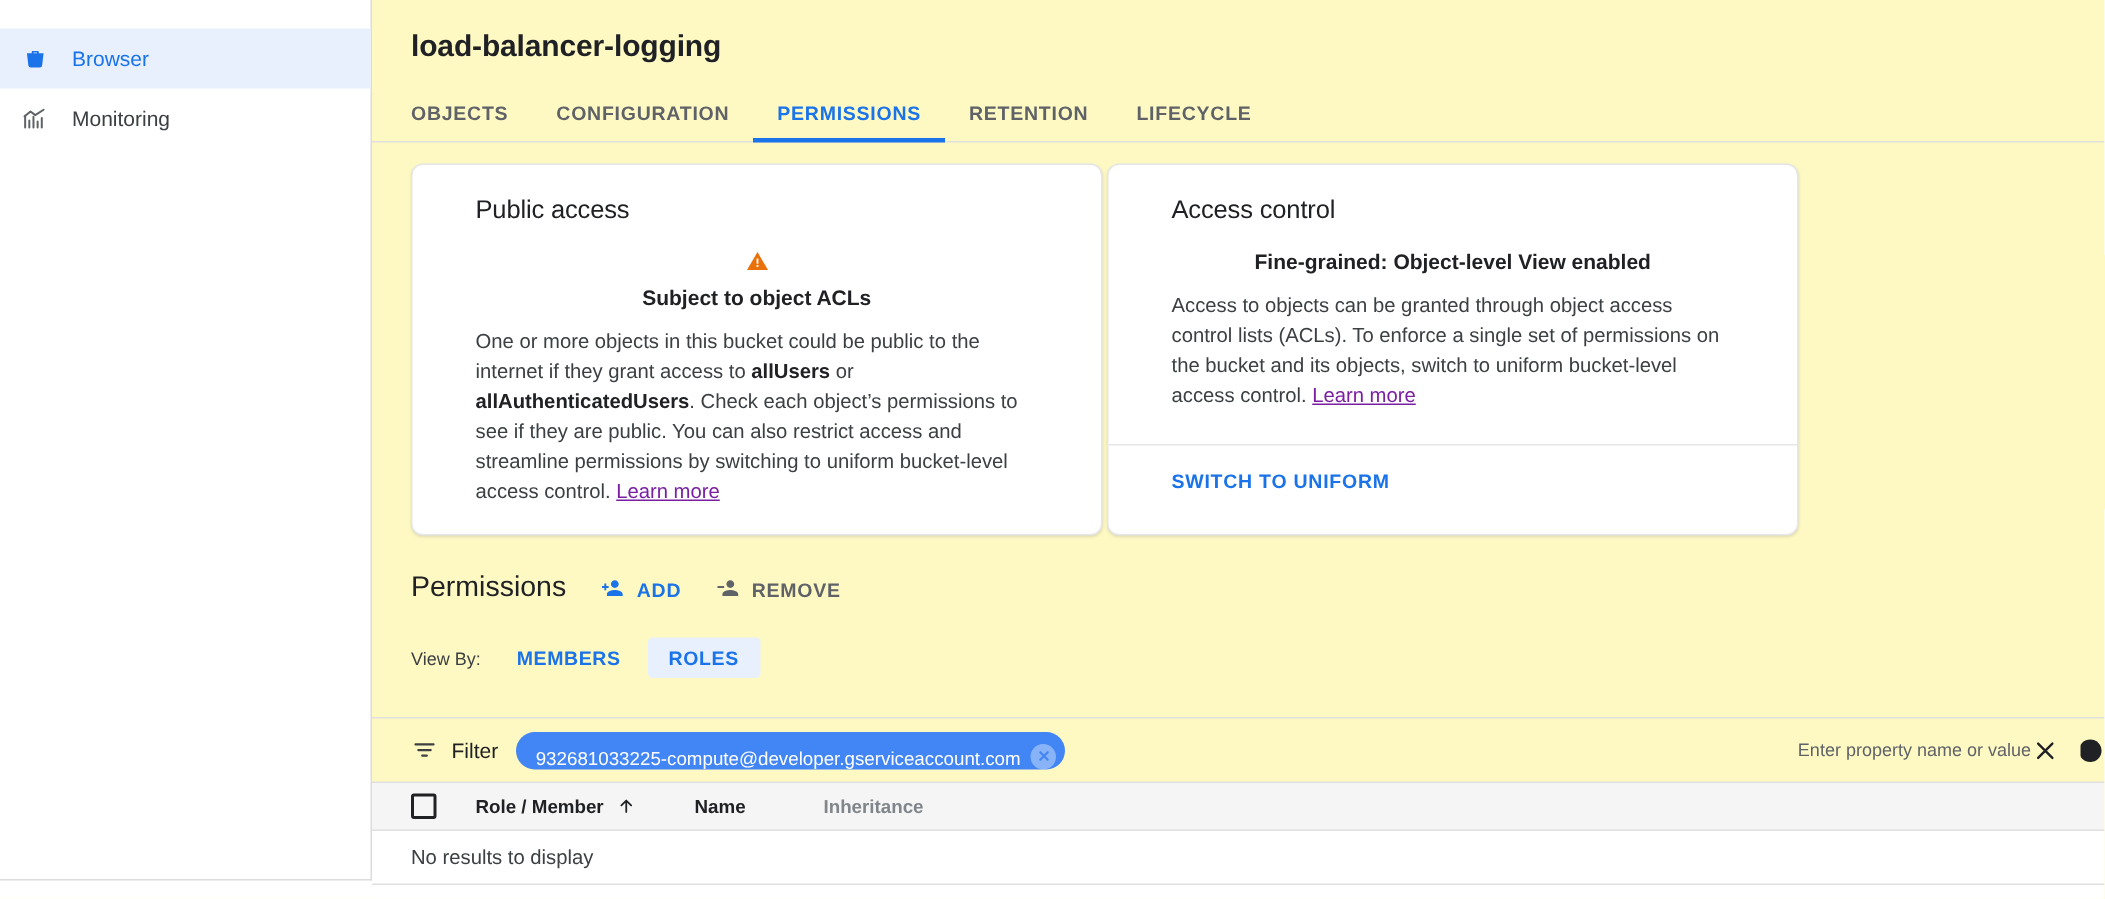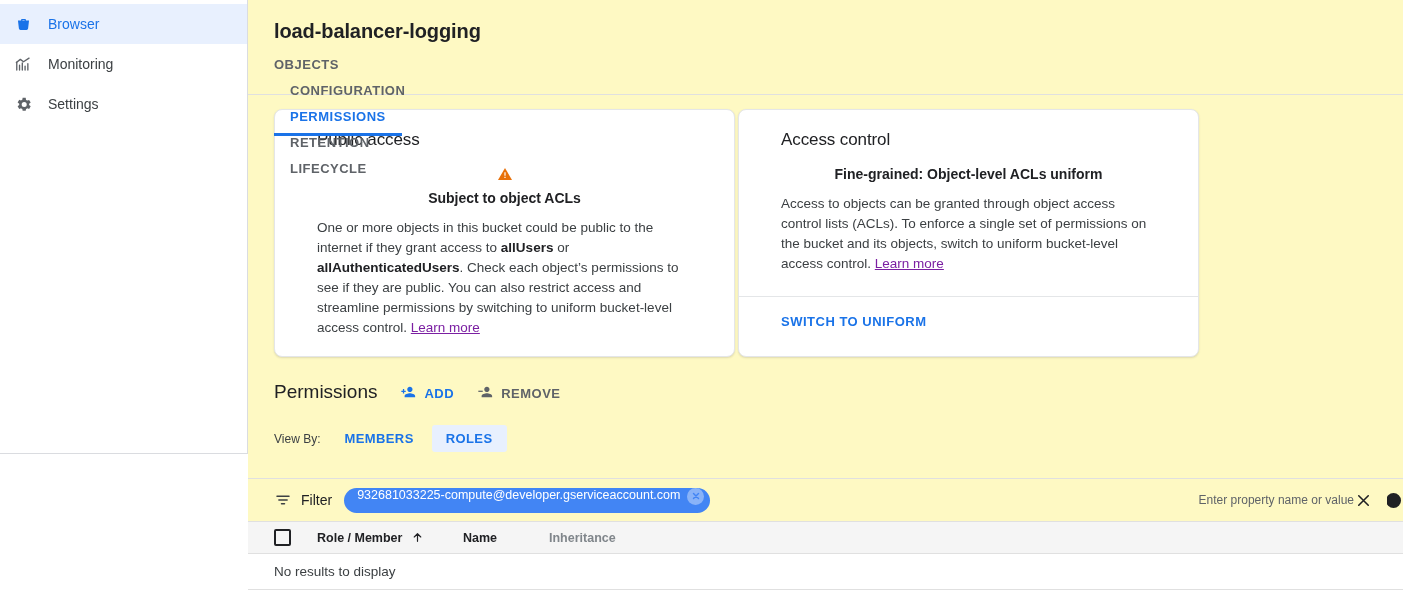--- a/index.html
+++ b/index.html
@@ -5,25 +5,25 @@
   * { box-sizing: border-box; margin: 0; padding: 0; }
   html, body {
     width: 1403px; height: 599px;
     font-family: "Liberation Sans", sans-serif;
     background: #fff; color: #202124; overflow: hidden;
   }
   .app { display: flex; width: 1403px; height: 599px; }
 
   
   .sidebar {
-    width: 248px; min-width: 248px; height: 454px;
+    width: 248px; min-width: 248px; height: 587px;
     background: #fff;
     border-right: 1px solid #dadce0;
     border-bottom: 1px solid #dadce0;
-    padding-top: 4px;
+    padding-top: 19px;
   }
   .nav-item {
     display: flex; align-items: center;
     height: 40px; padding-left: 14px;
     font-size: 14px; color: #3c4043; cursor: pointer;
   }
   .nav-item .ico {
     width: 34px; min-width: 34px;
     display: flex; align-items: center; justify-content: flex-start;
     color: #5f6368;
@@ -34,25 +34,24 @@
 
   
   .main { flex: 1; min-width: 0; background: #fef9c3; position: relative; }
 
   .page-title {
     font-size: 20px; font-weight: 700; color: #202124;
     padding: 20px 0 0 26px; letter-spacing: -0.1px;
   }
 
   .tabs {
-    display: flex; align-items: flex-start;
+    display: flex; align-items: flex-end;
     padding-left: 26px; margin-top: 14px;
     border-bottom: 1px solid #e0e0e0;
     height: 38px;
-    flex-direction: column;
   }
   .tab {
     font-size: 13px; font-weight: 600; letter-spacing: .5px;
     color: #5f6368; cursor: pointer;
     padding: 0 16px 11px 16px; position: relative;
     text-transform: uppercase;
   }
   .tab:first-child { padding-left: 0; margin-left: 0; }
   .tab.active { color: #1a73e8; }
   .tab.active::after {
@@ -124,21 +123,21 @@
   .filterbar {
     display: flex; align-items: center;
     height: 44px; margin-top: 26px;
     border-top: 1px solid #e0e0e0;
     border-bottom: 1px solid #e0e0e0;
     padding: 0 0 0 26px; position: relative;
   }
   .filt-ico { display: flex; align-items: center; color: #3c4043; margin-right: 9px; }
   .filt-label { font-size: 14px; font-weight: 500; color: #202124; margin-right: 12px; }
   .chip {
-    display: inline-flex; align-items: flex-start; gap: 7px;
+    display: inline-flex; align-items: flex-end; gap: 7px;
     background: #4285f4; color: #fff;
     border-radius: 13px; height: 25px;
     padding: 0 6px 0 13px;
     font-size: 12.5px; font-weight: 500; white-space: nowrap;
   }
   .chip-x {
     width: 17px; height: 17px; border-radius: 50%;
     background: rgba(255,255,255,0.38);
     display: flex; align-items: center; justify-content: center;
     cursor: pointer; flex: none;
@@ -197,28 +196,20 @@
     <div class="nav-item">
       <span class="ico">
         <svg width="19" height="19" viewBox="0 0 24 24" fill="none" stroke="currentColor" stroke-width="1.7">
           <path d="M3.5 19V9M7 19v-6M10.5 19v-9M14 19v-5M17.5 19v-8" stroke-linecap="round"></path>
           <path d="M3 9.5 8 5.5l4 3 7-4.5" stroke-linecap="round" stroke-linejoin="round"></path>
         </svg>
       </span>
       <span class="nav-label">Monitoring</span>
     </div>
 
-    <div class="nav-item">
-      <span class="ico">
-        <svg width="19" height="19" viewBox="0 0 24 24" fill="currentColor">
-          <path d="M19.1 12.9a7.5 7.5 0 0 0 0-1.8l2-1.5-2-3.4-2.3.9a7 7 0 0 0-1.6-.9L14.8 3.6h-3.9L10.5 6a7 7 0 0 0-1.6.9l-2.3-.9-2 3.4 2 1.5a7.5 7.5 0 0 0 0 1.8l-2 1.5 2 3.4 2.3-.9a7 7 0 0 0 1.6.9l.4 2.4h3.9l.4-2.4a7 7 0 0 0 1.6-.9l2.3.9 2-3.4-2-1.5zM12.9 15.2a3.2 3.2 0 1 1 0-6.4 3.2 3.2 0 0 1 0 6.4z"></path>
-        </svg>
-      </span>
-      <span class="nav-label">Settings</span>
-    </div>
 
   </nav>
 
   <div class="main">
 
     <h1 class="page-title">load-balancer-logging</h1>
 
     <div class="tabs">
       <div class="tab">OBJECTS</div>
       <div class="tab">CONFIGURATION</div>
@@ -242,21 +233,21 @@
             <span>Subject to object ACLs</span>
           </div>
           <p class="card-p"><span>One or more objects in this bucket could be public to the internet if they grant access to </span><b>allUsers</b><span> or </span><b>allAuthenticatedUsers</b><span>. Check each object’s permissions to see if they are public. You can also restrict access and streamline permissions by switching to uniform bucket-level access control. </span><a class="lnk">Learn more</a></p>
         </div>
       </section>
 
       <section class="card">
         <div class="card-body ac-body">
           <div class="card-h">Access control</div>
           <div class="card-sub">
-            <span>Fine-grained: Object-level ACLs uniform</span>
+            <span>Fine-grained: Object-level View enabled</span>
           </div>
           <p class="card-p"><span>Access to objects can be granted through object access control lists (ACLs). To enforce a single set of permissions on the bucket and its objects, switch to uniform bucket-level access control. </span><a class="lnk">Learn more</a></p>
         </div>
         <div class="card-footer">
           <span class="txtbtn">SWITCH TO UNIFORM</span>
         </div>
       </section>
 
     </div>
 

